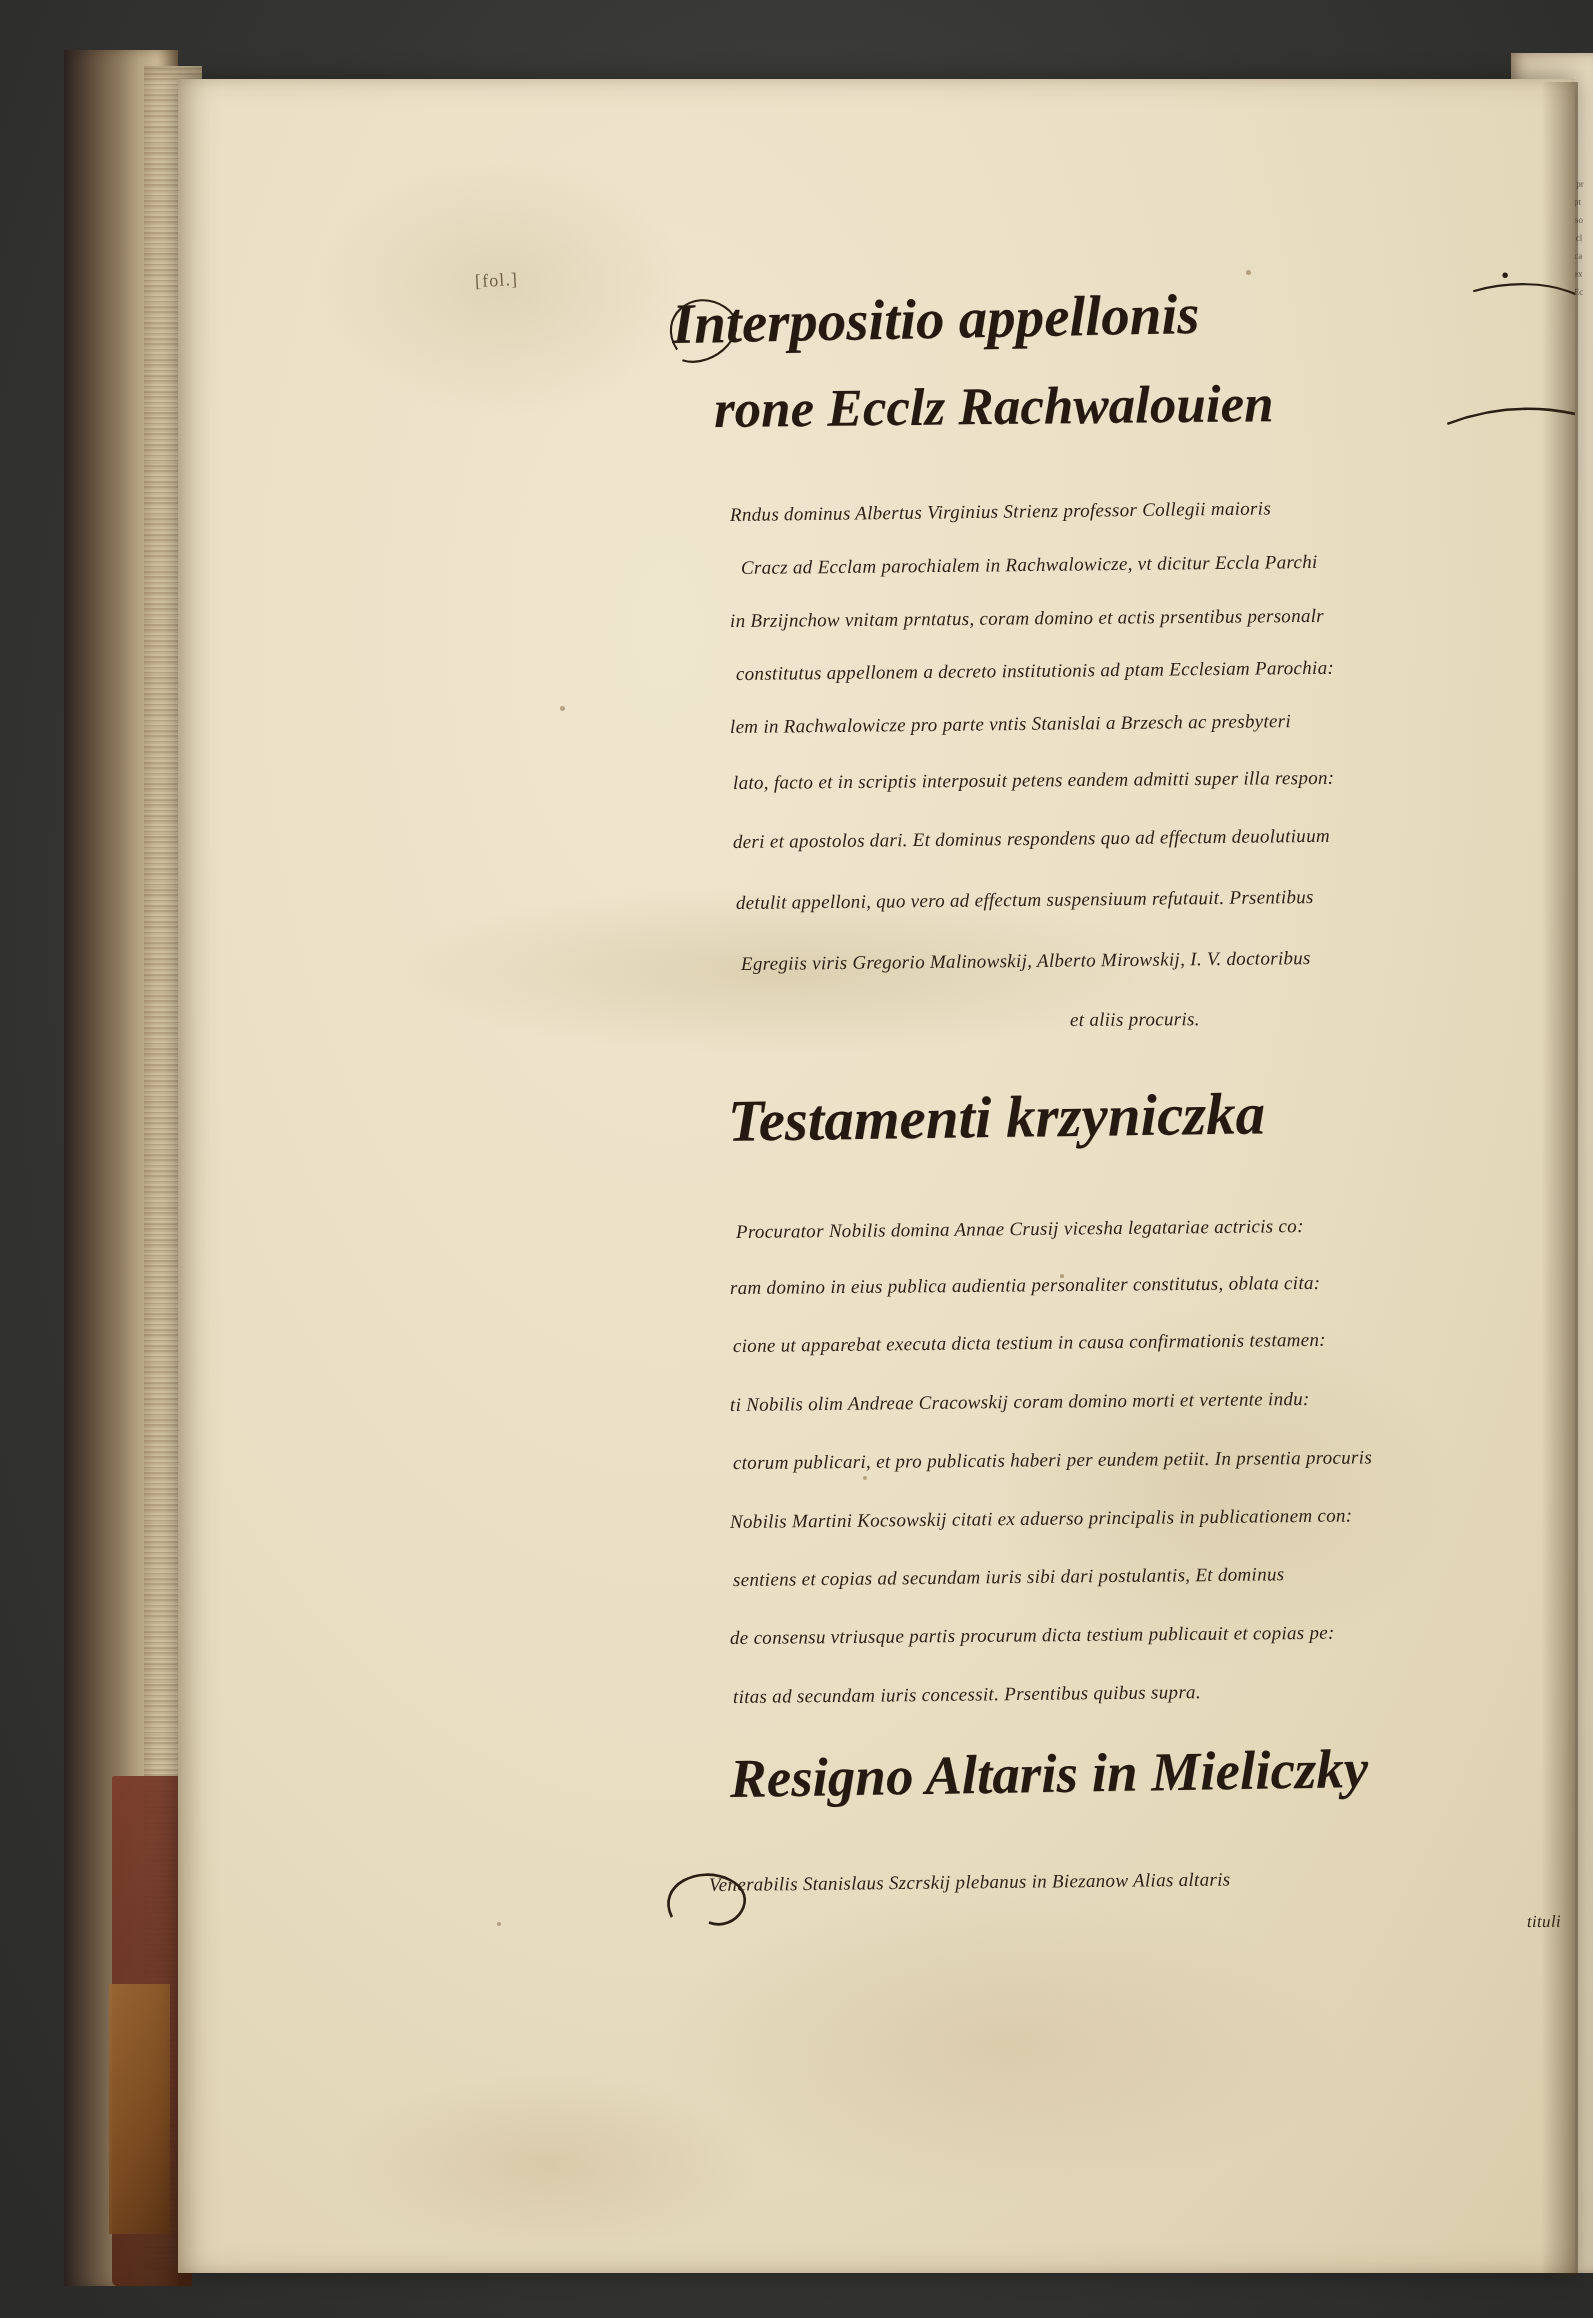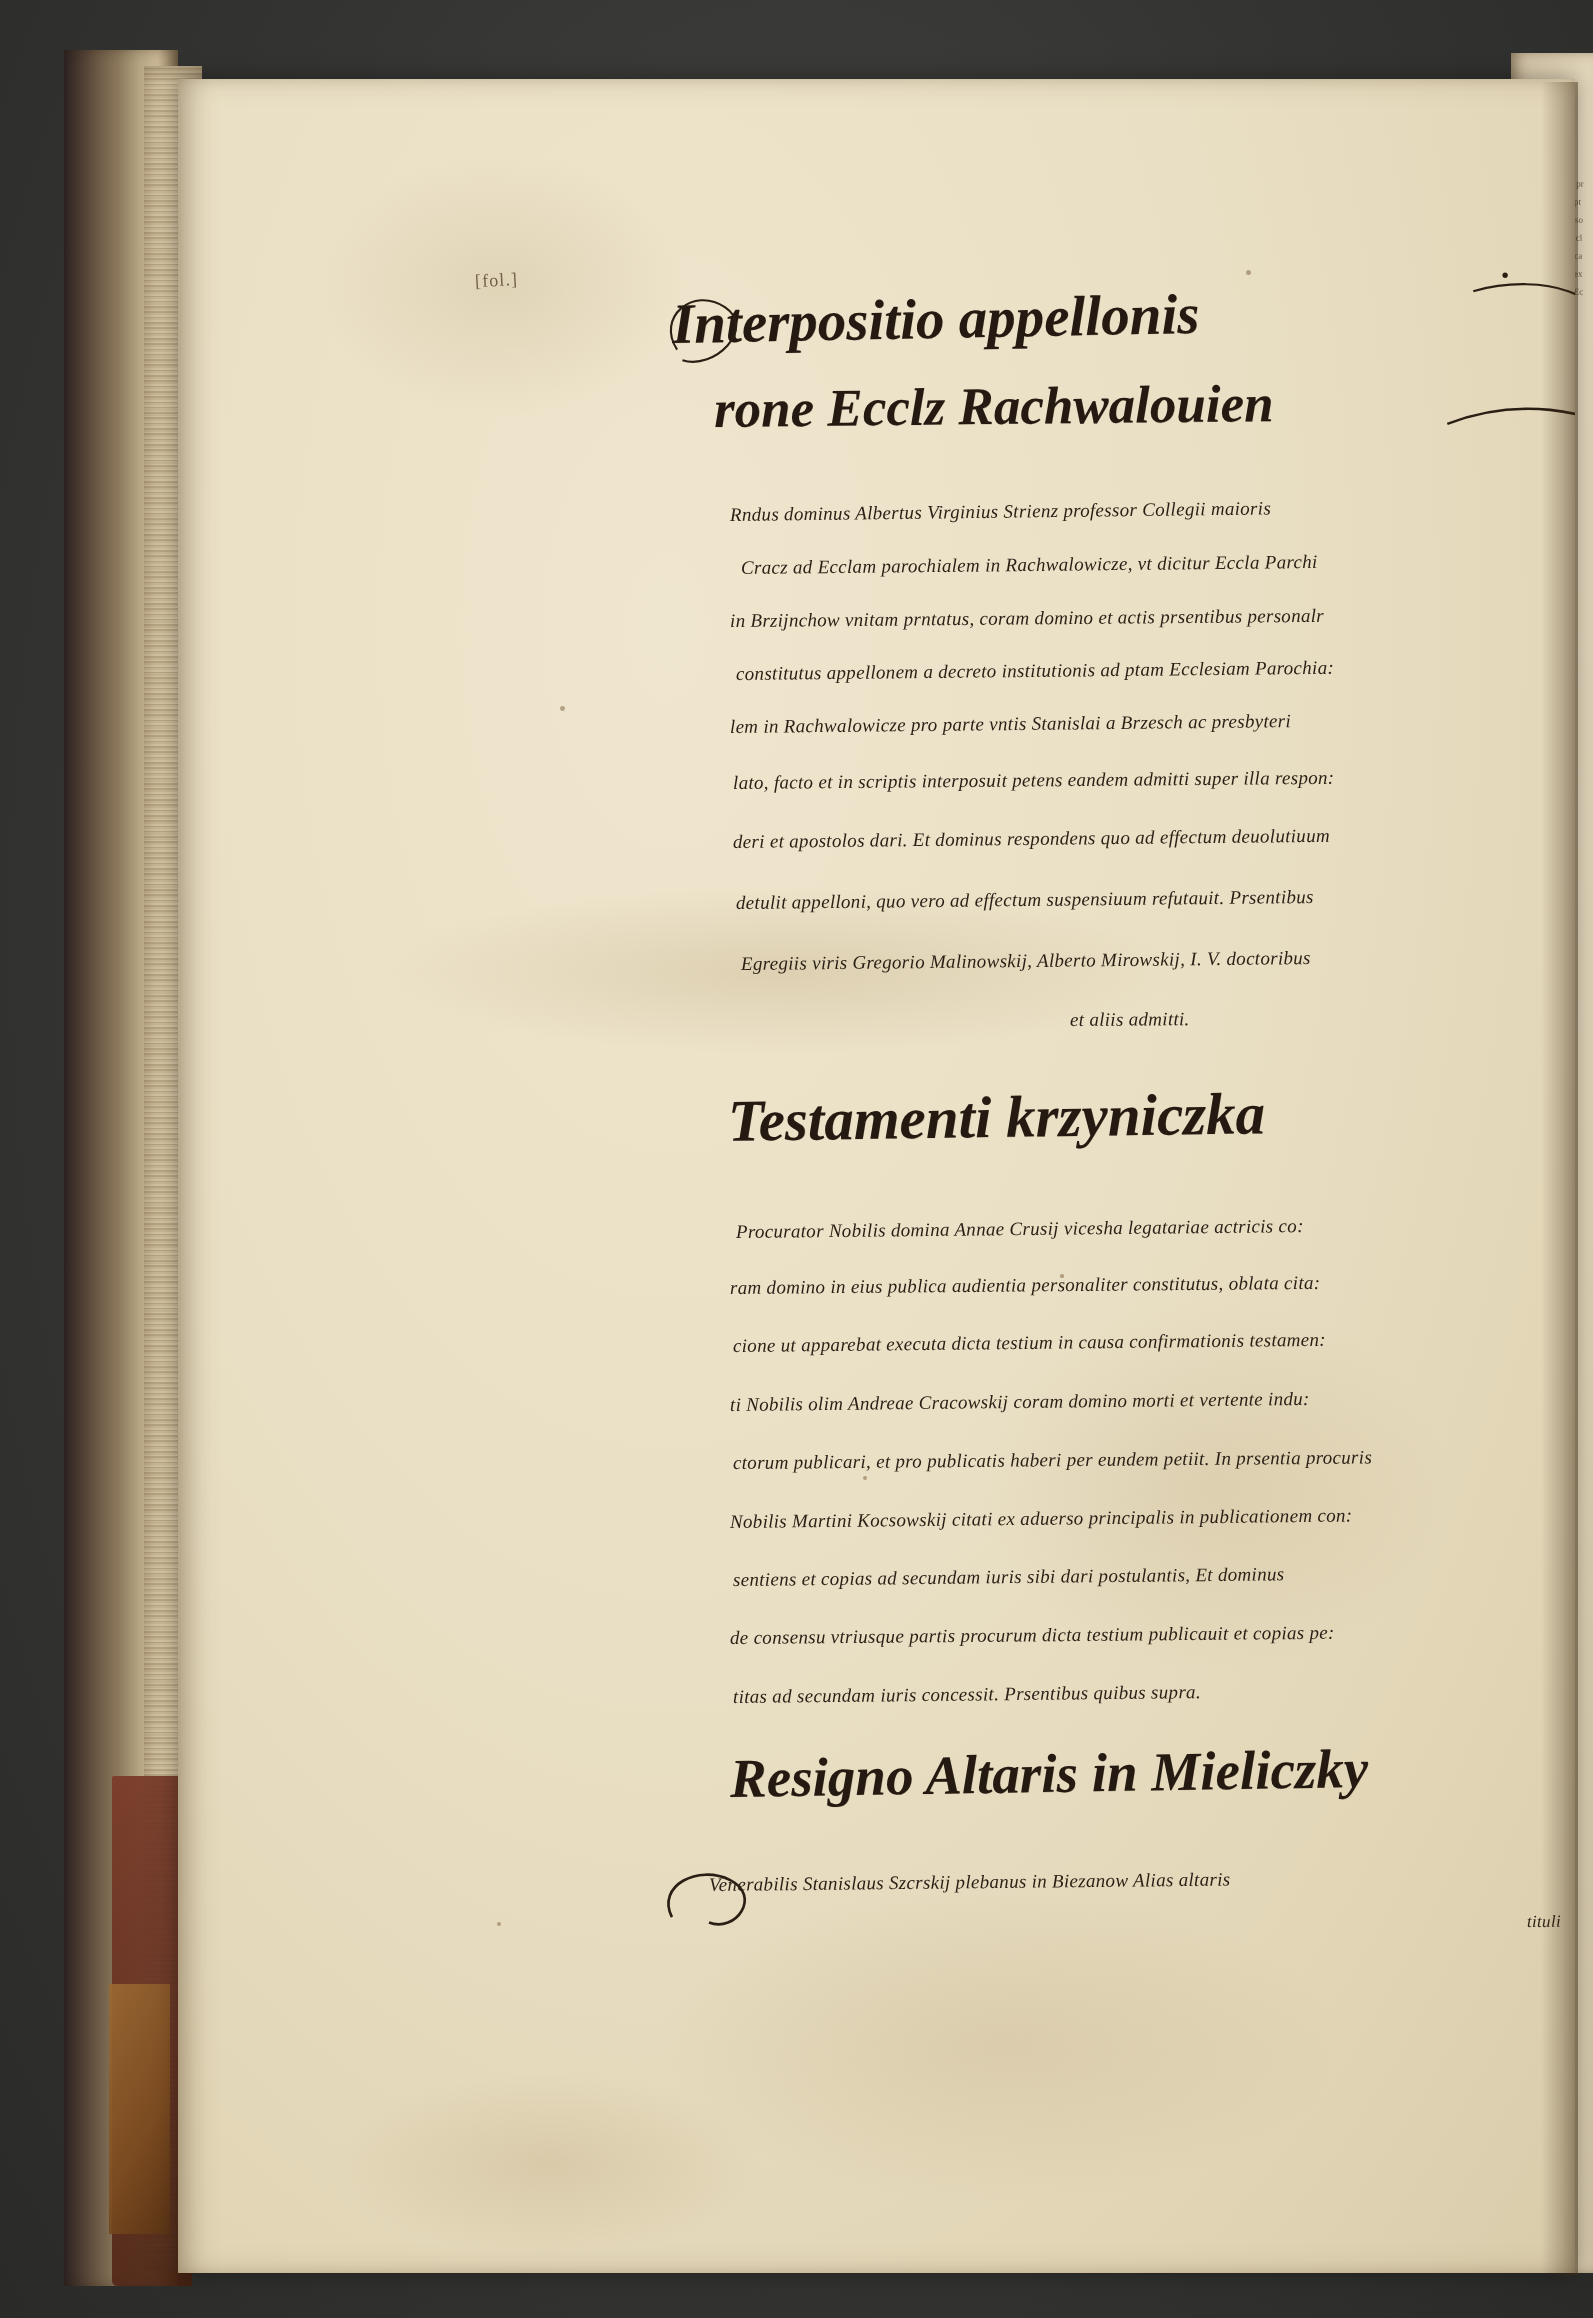--- a/index.html
+++ b/index.html
@@ -257,21 +257,21 @@
       <div class="para">
         <div class="ms-line" style="left:552px; top:425px;  font-size:19px; transform:rotate(-0.7deg);">Rndus dominus Albertus Virginius Strienz professor Collegii maioris</div>
         <div class="ms-line" style="left:563px; top:478px;  font-size:19px; transform:rotate(-0.6deg);">Cracz ad Ecclam parochialem in Rachwalowicze, vt dicitur Eccla Parchi</div>
         <div class="ms-line" style="left:552px; top:531px; font-size:19px; transform:rotate(-0.5deg);">in Brzijnchow vnitam prntatus, coram domino et actis prsentibus personalr</div>
         <div class="ms-line" style="left:558px; top:584px; font-size:19px; transform:rotate(-0.6deg);">constitutus appellonem a decreto institutionis ad ptam Ecclesiam Parochia:</div>
         <div class="ms-line" style="left:552px; top:637px; font-size:19px; transform:rotate(-0.6deg);">lem in Rachwalowicze pro parte vntis Stanislai a Brzesch ac presbyteri</div>
         <div class="ms-line" style="left:555px; top:693px; font-size:19px; transform:rotate(-0.5deg);">lato, facto et in scriptis interposuit petens eandem admitti super illa respon:</div>
         <div class="ms-line" style="left:555px; top:752px; font-size:19px; transform:rotate(-0.6deg);">deri et apostolos dari. Et dominus respondens quo ad effectum deuolutiuum</div>
         <div class="ms-line" style="left:558px; top:813px; font-size:19px; transform:rotate(-0.6deg);">detulit appelloni, quo vero ad effectum suspensiuum refutauit. Prsentibus</div>
         <div class="ms-line" style="left:563px; top:874px; font-size:19px; transform:rotate(-0.6deg);">Egregiis viris Gregorio Malinowskij, Alberto Mirowskij, I. V. doctoribus</div>
-        <div class="ms-line" style="left:892px; top:930px; font-size:19px; transform:rotate(-0.4deg);">et aliis admitti.</div>
+        <div class="ms-line" style="left:892px; top:930px; font-size:19px; transform:rotate(-0.4deg);">et aliis procuris.</div>
       </div>
 
       <div class="ms-heading" id="h2">Testamenti krzyniczka</div>
 
       <div class="para">
         <div class="ms-line" style="left:558px; top:1142px; font-size:19px; transform:rotate(-0.6deg);">Procurator Nobilis domina Annae Crusij vicesha legatariae actricis co:</div>
         <div class="ms-line" style="left:552px; top:1198px; font-size:19px; transform:rotate(-0.5deg);">ram domino in eius publica audientia personaliter constitutus, oblata cita:</div>
         <div class="ms-line" style="left:555px; top:1256px; font-size:19px; transform:rotate(-0.6deg);">cione ut apparebat executa dicta testium in causa confirmationis testamen:</div>
         <div class="ms-line" style="left:552px; top:1315px; font-size:19px; transform:rotate(-0.6deg);">ti Nobilis olim Andreae Cracowskij coram domino morti et vertente indu:</div>
         <div class="ms-line" style="left:555px; top:1373px; font-size:19px; transform:rotate(-0.5deg);">ctorum publicari, et pro publicatis haberi per eundem petiit. In prsentia procuris</div>

